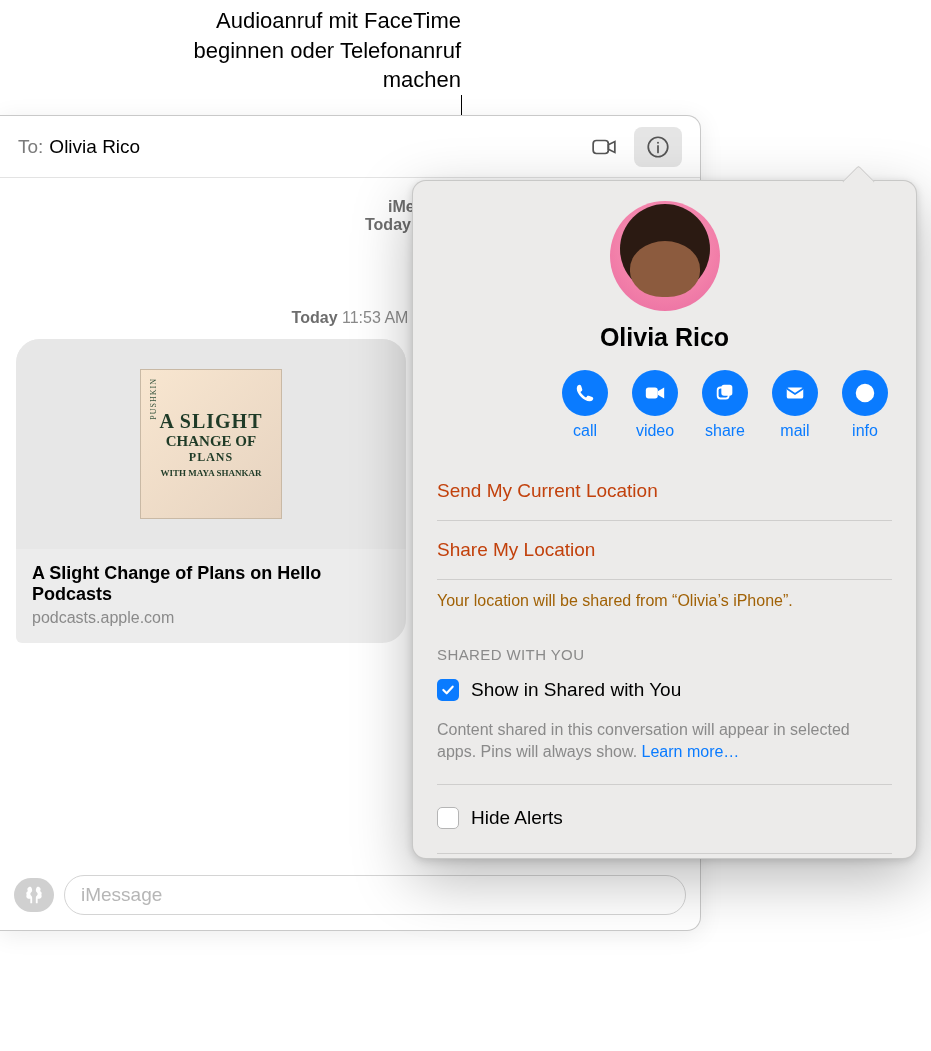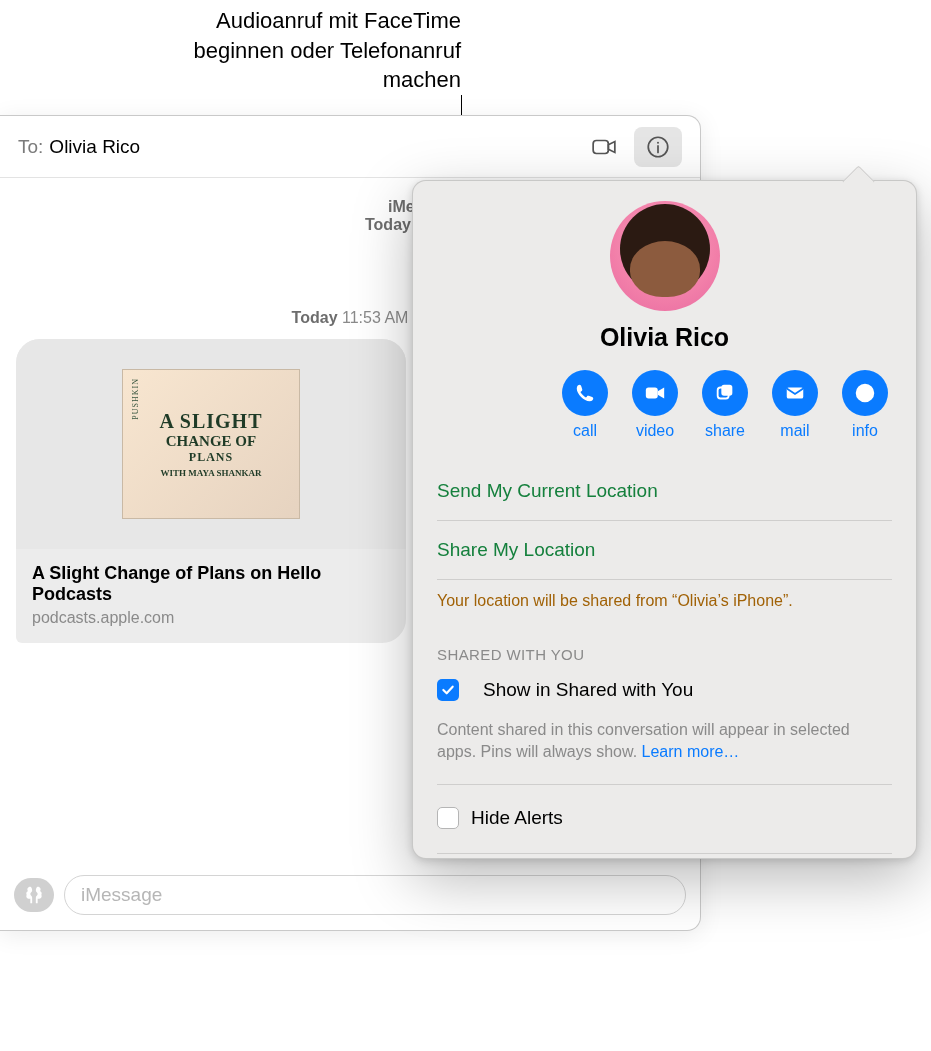--- a/index.html
+++ b/index.html
@@ -126,21 +126,21 @@
     margin-left: 0;
   }
   .pod-art {
     height: 210px;
     background: #e7e7e7;
     display: flex;
     align-items: center;
     justify-content: center;
   }
   .pod-art .cover {
-    width: 178px;
+    width: 142px;
     height: 150px;
     background: linear-gradient(135deg,#f8e6d0,#e6d3c0);
     border: 1px solid #c9b9a5;
     display: flex;
     flex-direction: column;
     align-items: center;
     justify-content: center;
     position: relative;
     font-family: Georgia, serif;
   }
@@ -270,40 +270,40 @@
     font-size: 16px;
     color: #0a7bff;
   }
 
   .section {
     padding: 0 24px;
   }
   .link-row {
     padding: 18px 0;
     font-size: 19px;
-    color: #15803d;
+    color: #c2410c;
     border-bottom: 1px solid rgba(0,0,0,0.12);
   }
   .hint {
     padding: 12px 0 22px 0;
     font-size: 16px;
     color: #a16207;
   }
 
   .swy-header {
     padding: 14px 24px 8px 24px;
     font-size: 15px;
     color: #8a8a8a;
     letter-spacing: 0.4px;
   }
   .check-row {
     padding: 8px 32px 10px 24px;
     display:flex;
     align-items:flex-end;
-    gap: 24px;
+    gap: 12px;
     font-size: 19px;
   }
   .checkbox {
     width: 22px; height:22px;
     border-radius: 5px;
     background: #0a7bff;
     display:flex;align-items:center;justify-content:center;
     color:#fff;
     flex-shrink:0;
   }

